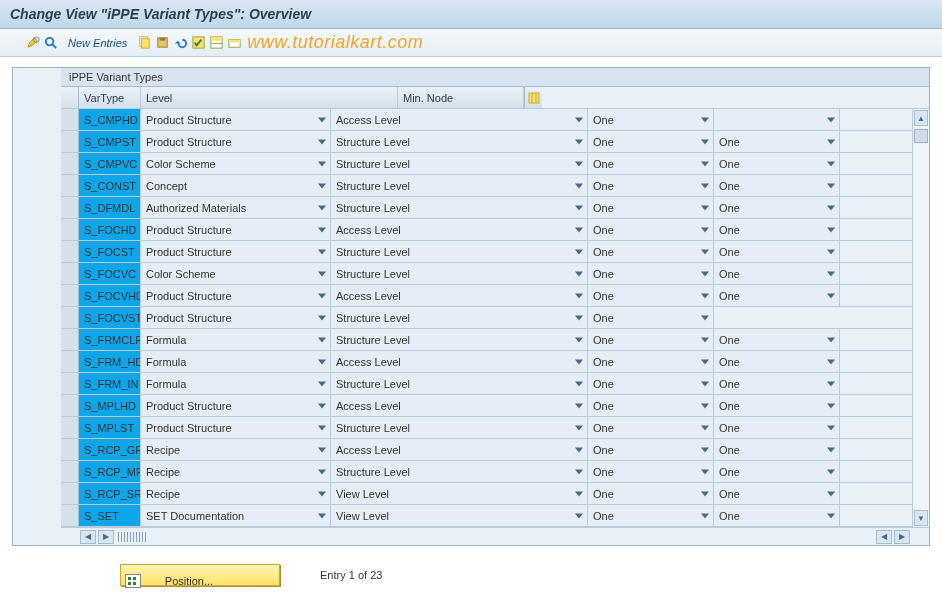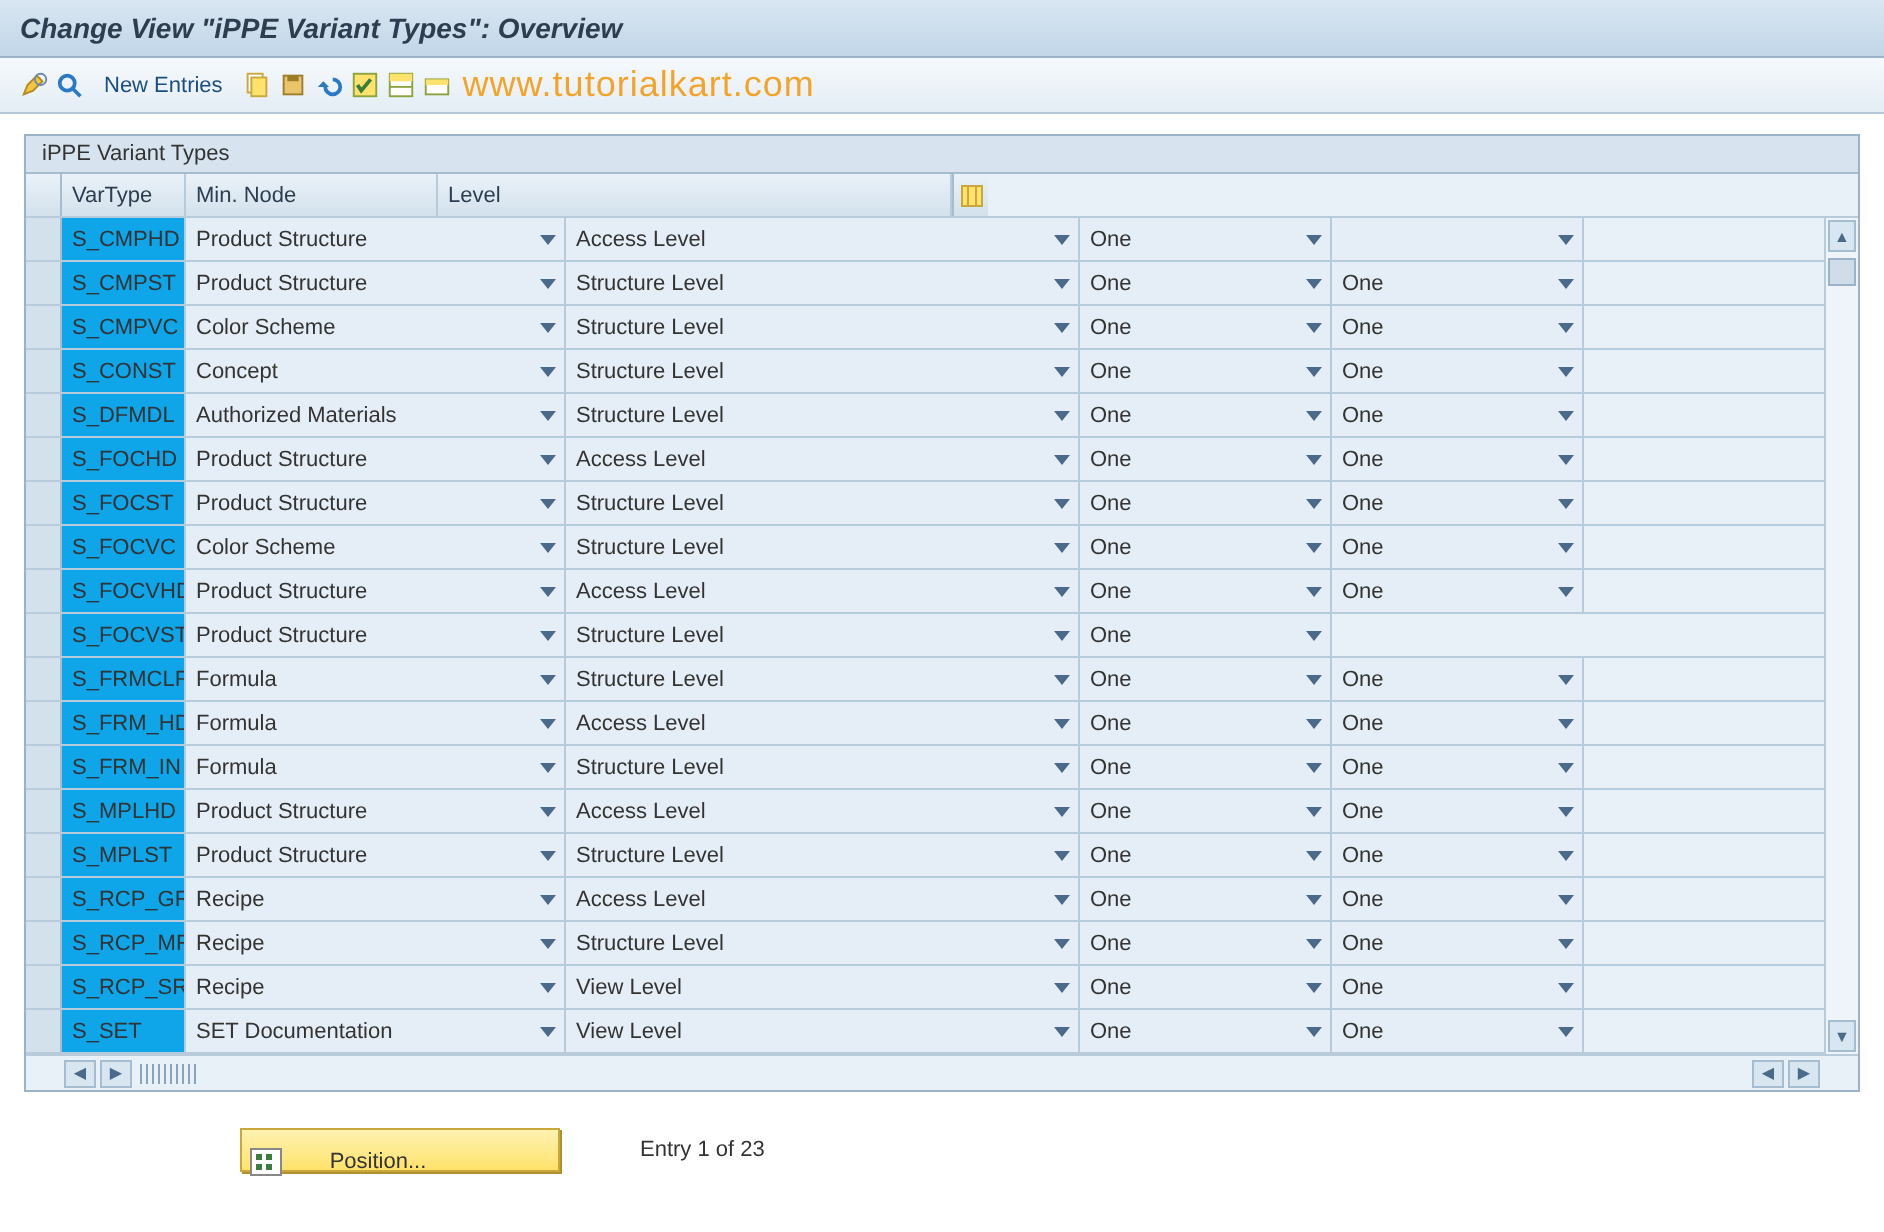--- a/index.html
+++ b/index.html
@@ -18,42 +18,44 @@
     border-bottom: 1px solid #9ab3c9;
     padding: 6px 10px;
     font-weight: bold;
     font-style: italic;
     font-size: 14px;
     color: #2c3e50;
   }
   .toolbar {
     background: linear-gradient(to bottom, #f5f9fc 0%, #e4edf5 100%);
     border-bottom: 1px solid #b7c9d8;
-    padding: 4px 8px;
+    padding: 4px 24px;
     display: flex;
     align-items: center;
     gap: 0;
     height: 28px;
+    font-style: italic;
   }
   .toolbar .icn { width: 18px; height: 18px; display: inline-flex; align-items:center; justify-content:center; cursor:pointer; }
   .toolbar .link { color: #1a4d80; cursor: pointer; padding: 0 6px; }
   .toolbar .sep { width: 2px; }
   .watermark {
     color: #f39c12;
     font-size: 18px;
     font-weight: 500;
     letter-spacing: 0.5px;
     margin-left: 4px;
     opacity: 0.9;
   }
 
   .panel {
     margin: 10px 12px 6px 12px;
     border: 1px solid #9ab3c9;
     background: #e9f1f8;
+    padding-left: 48px;
   }
   .panel-title {
     background: #d7e4ef;
     border-bottom: 1px solid #a6bccf;
     padding: 3px 8px;
     font-size: 11px;
     color: #333;
   }
   .grid-wrap { position: relative; }
   .grid {
@@ -224,22 +226,22 @@
   <span class="watermark">www.tutorialkart.com</span>
 </div>
 
 <div class="panel">
   <div class="panel-title">iPPE Variant Types</div>
   <div class="grid-wrap">
     <div class="grid" id="grid">
       <div class="row hdr">
         <div class="cell rowsel"></div>
         <div class="cell c-vartype">VarType</div>
+        <div class="cell c-level">Level</div>
         <div class="cell c-min">Min. Node</div>
-        <div class="cell c-level">Level</div>
         <div class="config-col">
           <svg width="12" height="12" viewBox="0 0 12 12">
               <rect x="1" y="1" width="10" height="10" fill="#ffe26b" stroke="#c9a73a"></rect>
               <line x1="4" y1="1" x2="4" y2="11" stroke="#c9a73a"></line>
               <line x1="8" y1="1" x2="8" y2="11" stroke="#c9a73a"></line>
             </svg>
         </div>
       </div>
 
     <div class="row">

